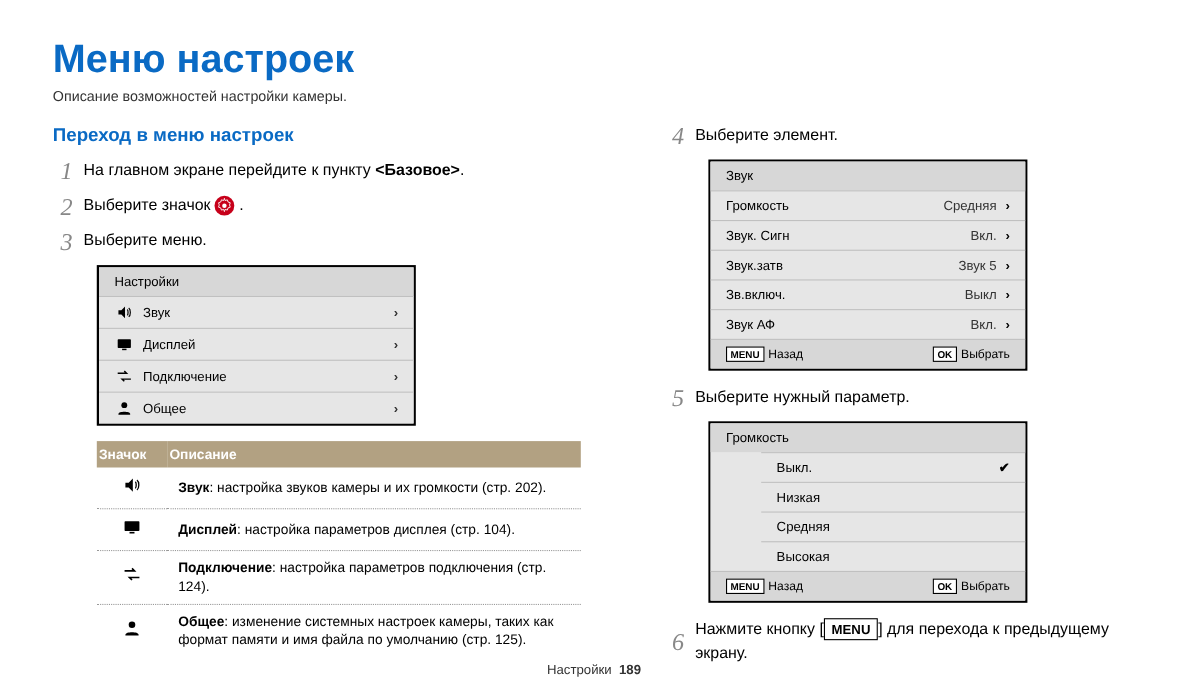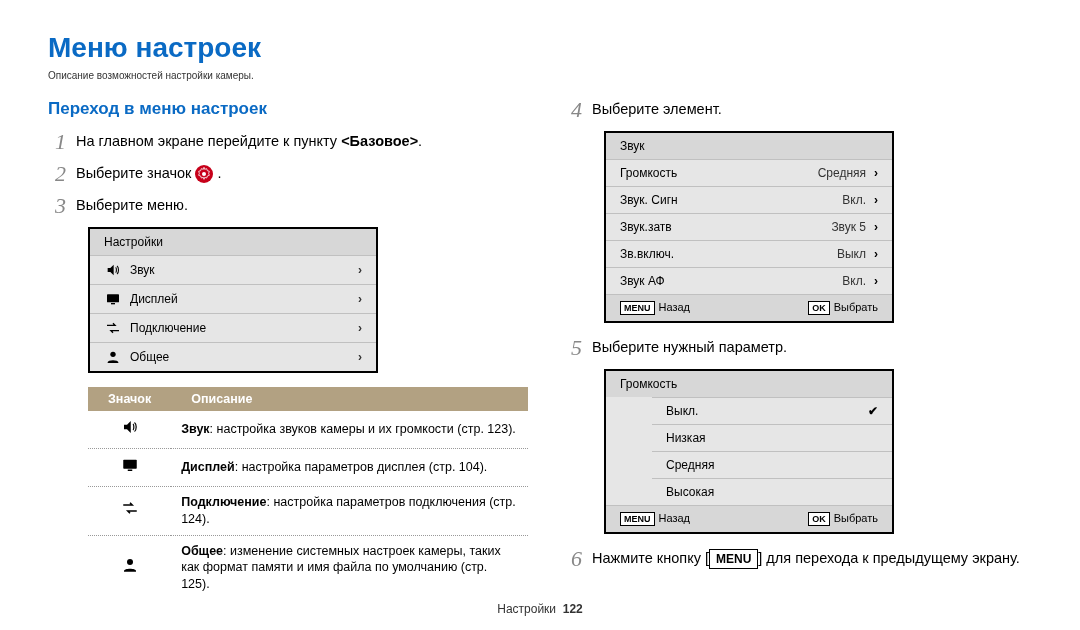--- a/index.html
+++ b/index.html
@@ -8,32 +8,32 @@
       background: #fff;
       width: 1080px;
       height: 630px;
       padding: 32px 48px 16px 48px;
       color: #000;
       font-size: 14px;
       position: relative;
     }
     .page-title {
       color: #0a6ac4;
-      font-size: 28px;
+      font-size: 36px;
       font-weight: 700;
       margin-bottom: 6px;
     }
     .page-desc {
-      font-size: 10px;
+      font-size: 13px;
       color: #333;
       margin-bottom: 18px;
     }
     .cols {
       display: flex;
-      gap: 36px;
+      gap: 76px;
     }
     .col { flex: 1; }
     .section-title {
       color: #0a6ac4;
       font-size: 17px;
       font-weight: 700;
       margin-bottom: 12px;
     }
     .step-row {
       display: flex;
@@ -131,21 +131,21 @@
       margin-left: 40px;
       width: 440px;
       border-collapse: collapse;
       font-size: 12.5px;
     }
     .desc-table th {
       background: #b2a182;
       color: #fff;
       font-weight: 700;
       text-align: left;
-      padding: 5px 20px;
+      padding: 5px 2px;
     }
     .desc-table th:first-child { width: 64px; }
     .desc-table td {
       padding: 7px 10px;
       border-bottom: 1px dotted #999;
       vertical-align: middle;
       line-height: 1.35;
     }
     .desc-table tr:last-child td { border-bottom: none; }
     .desc-table .td-icon { text-align: center; }
@@ -274,21 +274,21 @@
       <tbody>
           <tr>
         <th>Значок</th>
         <th>Описание</th>
       </tr>
       <tr>
         <td class="td-icon"><span><svg class="icn-b" viewBox="0 0 24 24" fill="#000">
                   <path d="M4 9v6h4l5 5V4L8 9H4z"></path>
                   <path d="M16 8c1.5 1 1.5 7 0 8M18 6c3 2 3 10 0 12" fill="none" stroke="#000" stroke-width="1.6"></path>
                 </svg></span></td>
-        <td><b>Звук</b><span>: настройка звуков камеры и их громкости (стр. 123).</span></td>
+        <td><b>Звук</b><span>: настройка звуков камеры и их громкости (стр. 202).</span></td>
       </tr>
       <tr>
         <td class="td-icon"><span><svg class="icn-b" viewBox="0 0 24 24" fill="#000">
                   <rect x="3" y="5" width="18" height="12" rx="1"></rect>
                   <rect x="9" y="18" width="6" height="2"></rect>
                 </svg></span></td>
         <td><b>Дисплей</b><span>: настройка параметров дисплея (стр. 104).</span></td>
       </tr>
       <tr>
         <td class="td-icon"><span><svg class="icn-b" viewBox="0 0 24 24" fill="#000">
@@ -385,14 +385,14 @@
       <span class="step-num">6</span>
       <span class="step-text">
         <span>Нажмите кнопку [</span><span class="menu-key">MENU</span><span>] для перехода к предыдущему экрану.</span>
       </span>
     </div>
 
   </div>
 </div>
 
 <div class="footer">
-  <span>Настройки</span>&nbsp;&nbsp;<b>122</b>
+  <span>Настройки</span>&nbsp;&nbsp;<b>189</b>
 </div>
 
 </body></html>

